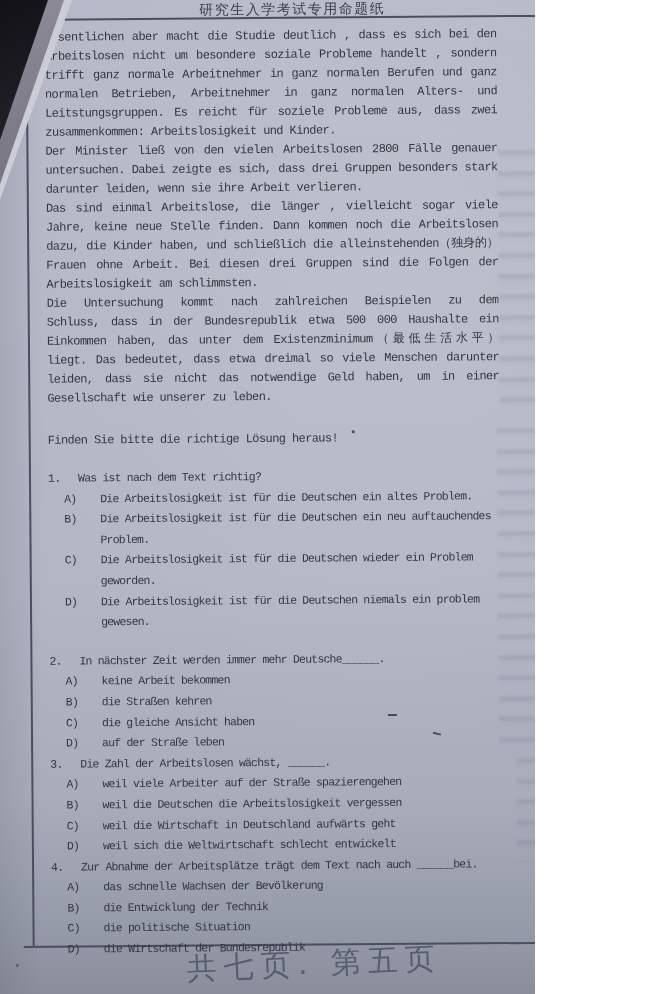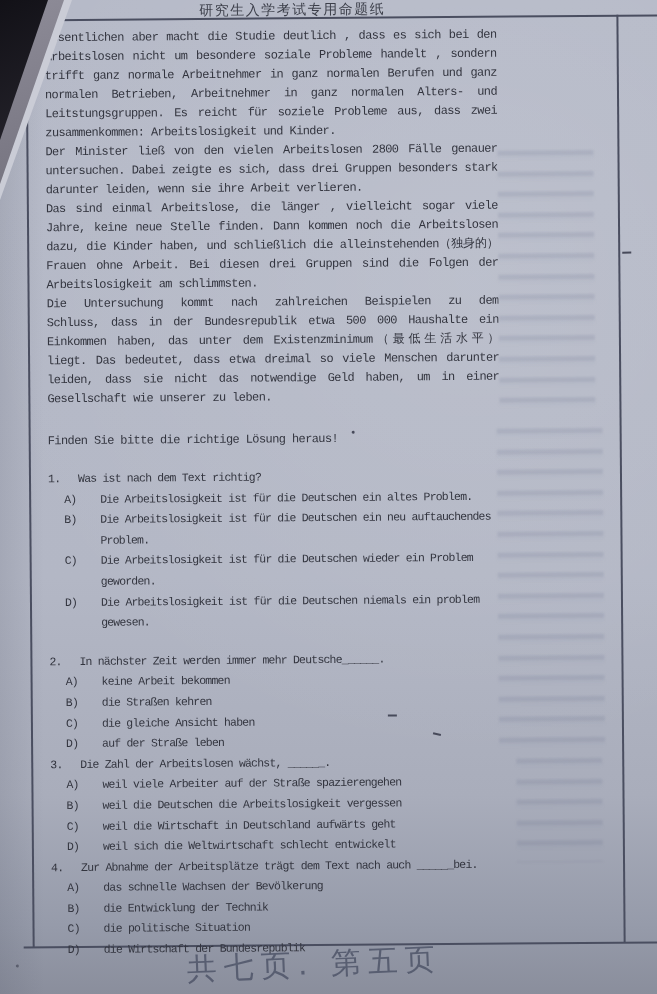--- a/index.html
+++ b/index.html
@@ -1,18 +1,18 @@
 <!DOCTYPE html>
 <html><head>
 <meta charset="utf-8">
 <style>
   html,body{margin:0;padding:0;}
   #screen{
     position:relative;
-    width:657px;height:994px;
+    width:535px;height:994px;
     overflow:hidden;
     background:
       radial-gradient(140% 90% at 72% 28%, rgba(255,255,255,0.10), rgba(255,255,255,0) 55%),
       linear-gradient(90deg, rgba(70,74,90,0.14) 0, rgba(70,74,90,0) 44px),
       linear-gradient(180deg, #b6bac8 0%, #b3b7c5 58%, #a9adbb 80%, #969baa 93%, #8a8e9c 100%);
     font-family:"Liberation Sans", sans-serif;
   }
   
   .sheet{position:absolute;inset:0;transform:rotate(-0.45deg);transform-origin:50% 48%;}
 

